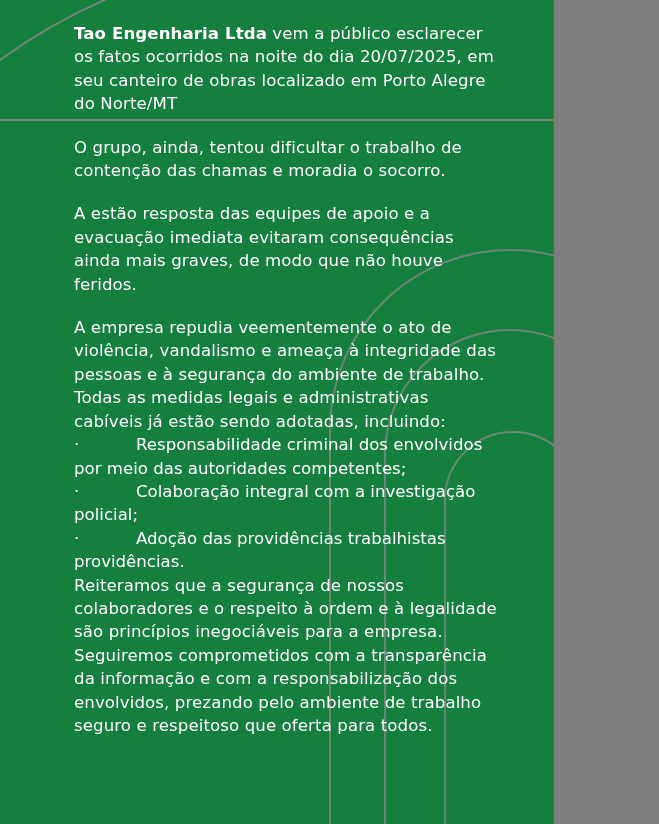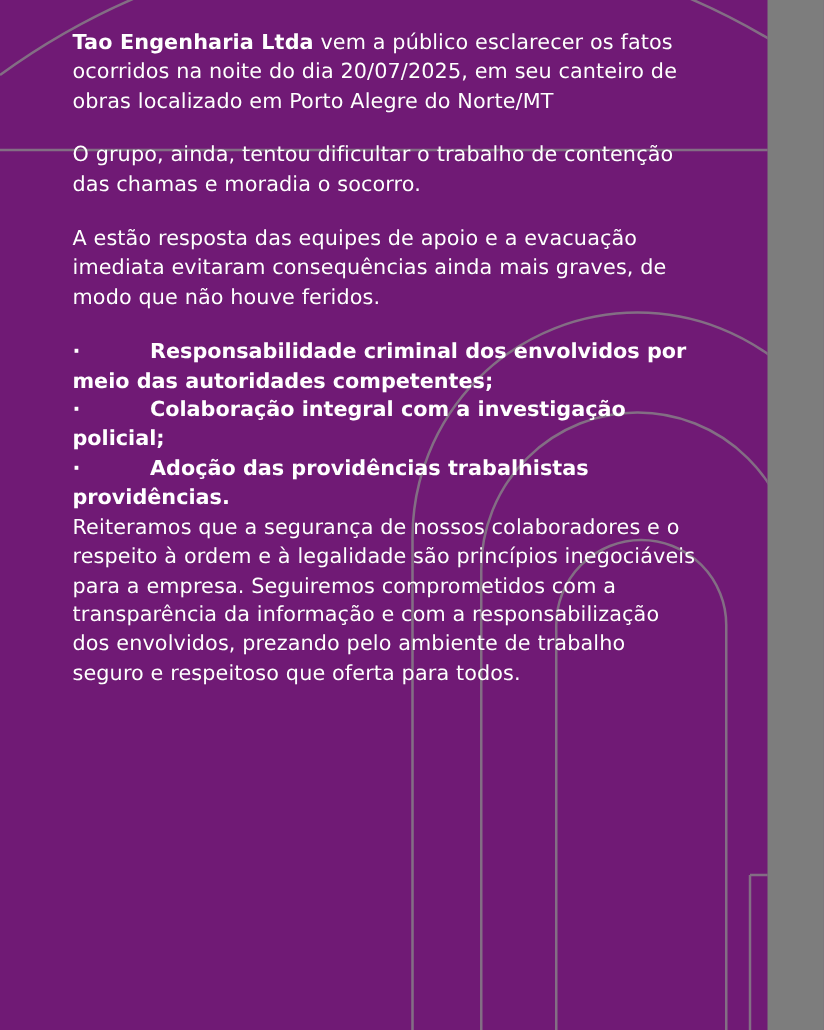--- a/index.html
+++ b/index.html
@@ -8,24 +8,25 @@
     background: #7d7d7d;
   }
   body {
     width: 659px;
     height: 824px;
     overflow: hidden;
     font-family: "DejaVu Sans", sans-serif;
   }
   #statement-card {
     position: relative;
-    width: 614px;
+    width: 538px;
     height: 824px;
-    background: #701a75;
+    background: #15803d;
     overflow: hidden;
+    padding-left: 16px;
   }
   
   .watermark {
     position: absolute;
     inset: 0;
     pointer-events: none;
   }
   .watermark svg {
     display: block;
     width: 659px;
@@ -46,21 +47,21 @@
     text-shadow: 0 0 1px rgba(0,0,0,0.12);
   }
   .para.tight {
     margin-bottom: 0;
   }
   .bullet-line {
     color: #ffffff;
     font-size: 16.6px;
     line-height: 23.4px;
     margin: 0;
-    font-weight: 700;
+    font-weight: 400;
     display: block;
     text-indent: 0;
     padding-left: 0;
   }
   .bullet-line .bullet-mark {
     display: inline-block;
     width: 62px;
     vertical-align: top;
   }
   .bullet-line .bullet-text {
@@ -87,20 +88,21 @@
         <path d="M600 700 L600 824"></path>
       </g>
     </svg>
   </div>
 
   <div id="statement-body">
 
     <p class="para"><span class="lead-name">Tao Engenharia Ltda</span> vem a público esclarecer os fatos ocorridos na noite do dia 20/07/2025, em seu canteiro de obras localizado em Porto Alegre do Norte/MT</p>
     <p class="para">O grupo, ainda, tentou dificultar o trabalho de contenção das chamas e moradia o socorro.</p>
     <p class="para">A estão resposta das equipes de apoio e a evacuação imediata evitaram consequências ainda mais graves, de modo que não houve feridos.</p>
+    <p class="para tight">A empresa repudia veementemente o ato de violência, vandalismo e ameaça à integridade das pessoas e à segurança do ambiente de trabalho. Todas as medidas legais e administrativas cabíveis já estão sendo adotadas, incluindo:</p>
 
     <div class="bullet-line">
       <span class="bullet-mark">·</span><span class="bullet-text">Responsabilidade criminal dos envolvidos por meio das autoridades competentes;</span>
     </div>
     <div class="bullet-line">
       <span class="bullet-mark">·</span><span class="bullet-text">Colaboração integral com a investigação policial;</span>
     </div>
     <div class="bullet-line">
       <span class="bullet-mark">·</span><span class="bullet-text">Adoção das providências trabalhistas providências.</span>
     </div>

